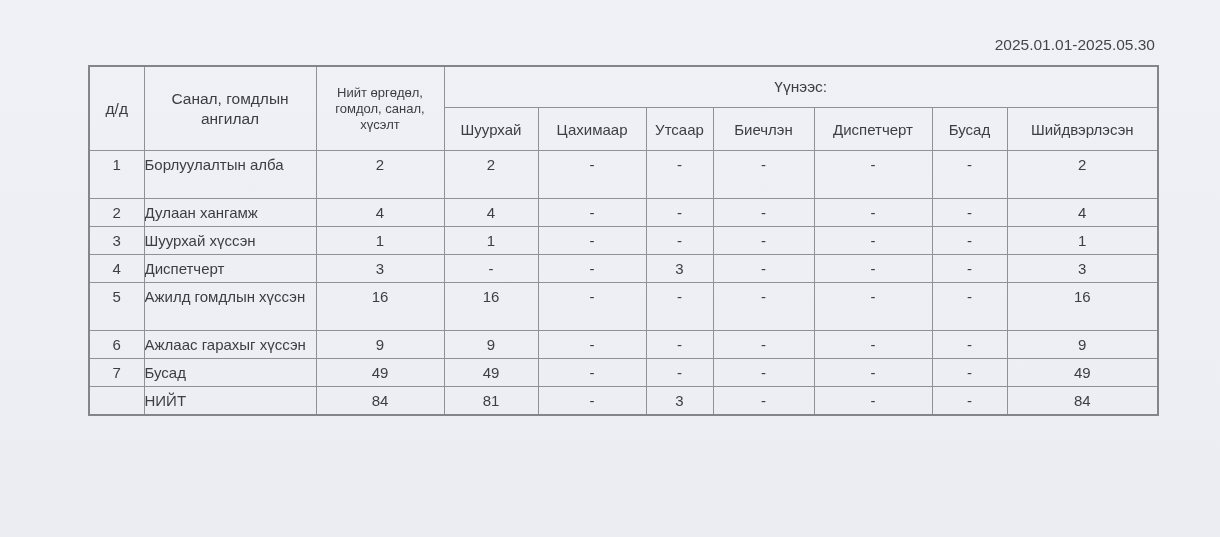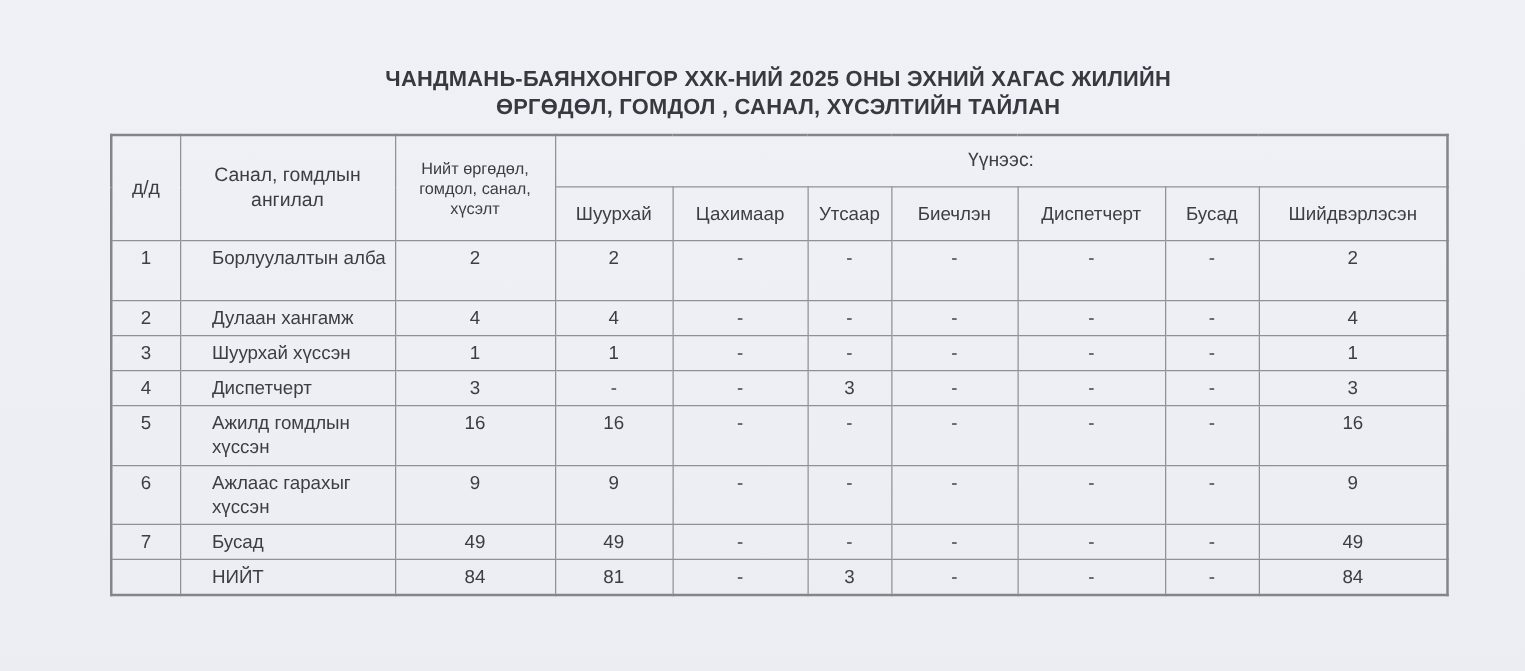--- a/index.html
+++ b/index.html
@@ -61,33 +61,30 @@
   .report tbody td {
     vertical-align: top;
     text-align: center;
     line-height: 19px;
     padding: 4px 6px;
   }
   .report tbody tr { height: 28px; }
   .report tbody tr.tall { height: 48px; }
   .report td.cat {
     text-align: left;
-    padding-left: 25px;
+    padding-left: 0;
     line-height: 19px;
   }
 </style>
 </head>
 <body>
 
 <div class="sheet">
-  <div class="doc-title">
-    <div>ЧАНДМАНЬ-БАЯНХОНГОР ХХК-НИЙ 2025 ОНЫ ЭХНИЙ ХАГАС ЖИЛИЙН</div>
-    <div>ӨРГӨДӨЛ, ГОМДОЛ , САНАЛ, ХҮСЭЛТИЙН ТАЙЛАН</div>
-  </div>
-
+
+  <div class="date-range">2025.01.01-2025.05.30</div>
 
   <table class="report">
     <colgroup>
       <col style="width:55px">
       <col style="width:172px">
       <col style="width:128px">
       <col style="width:94px">
       <col style="width:108px">
       <col style="width:67px">
       <col style="width:101px">

